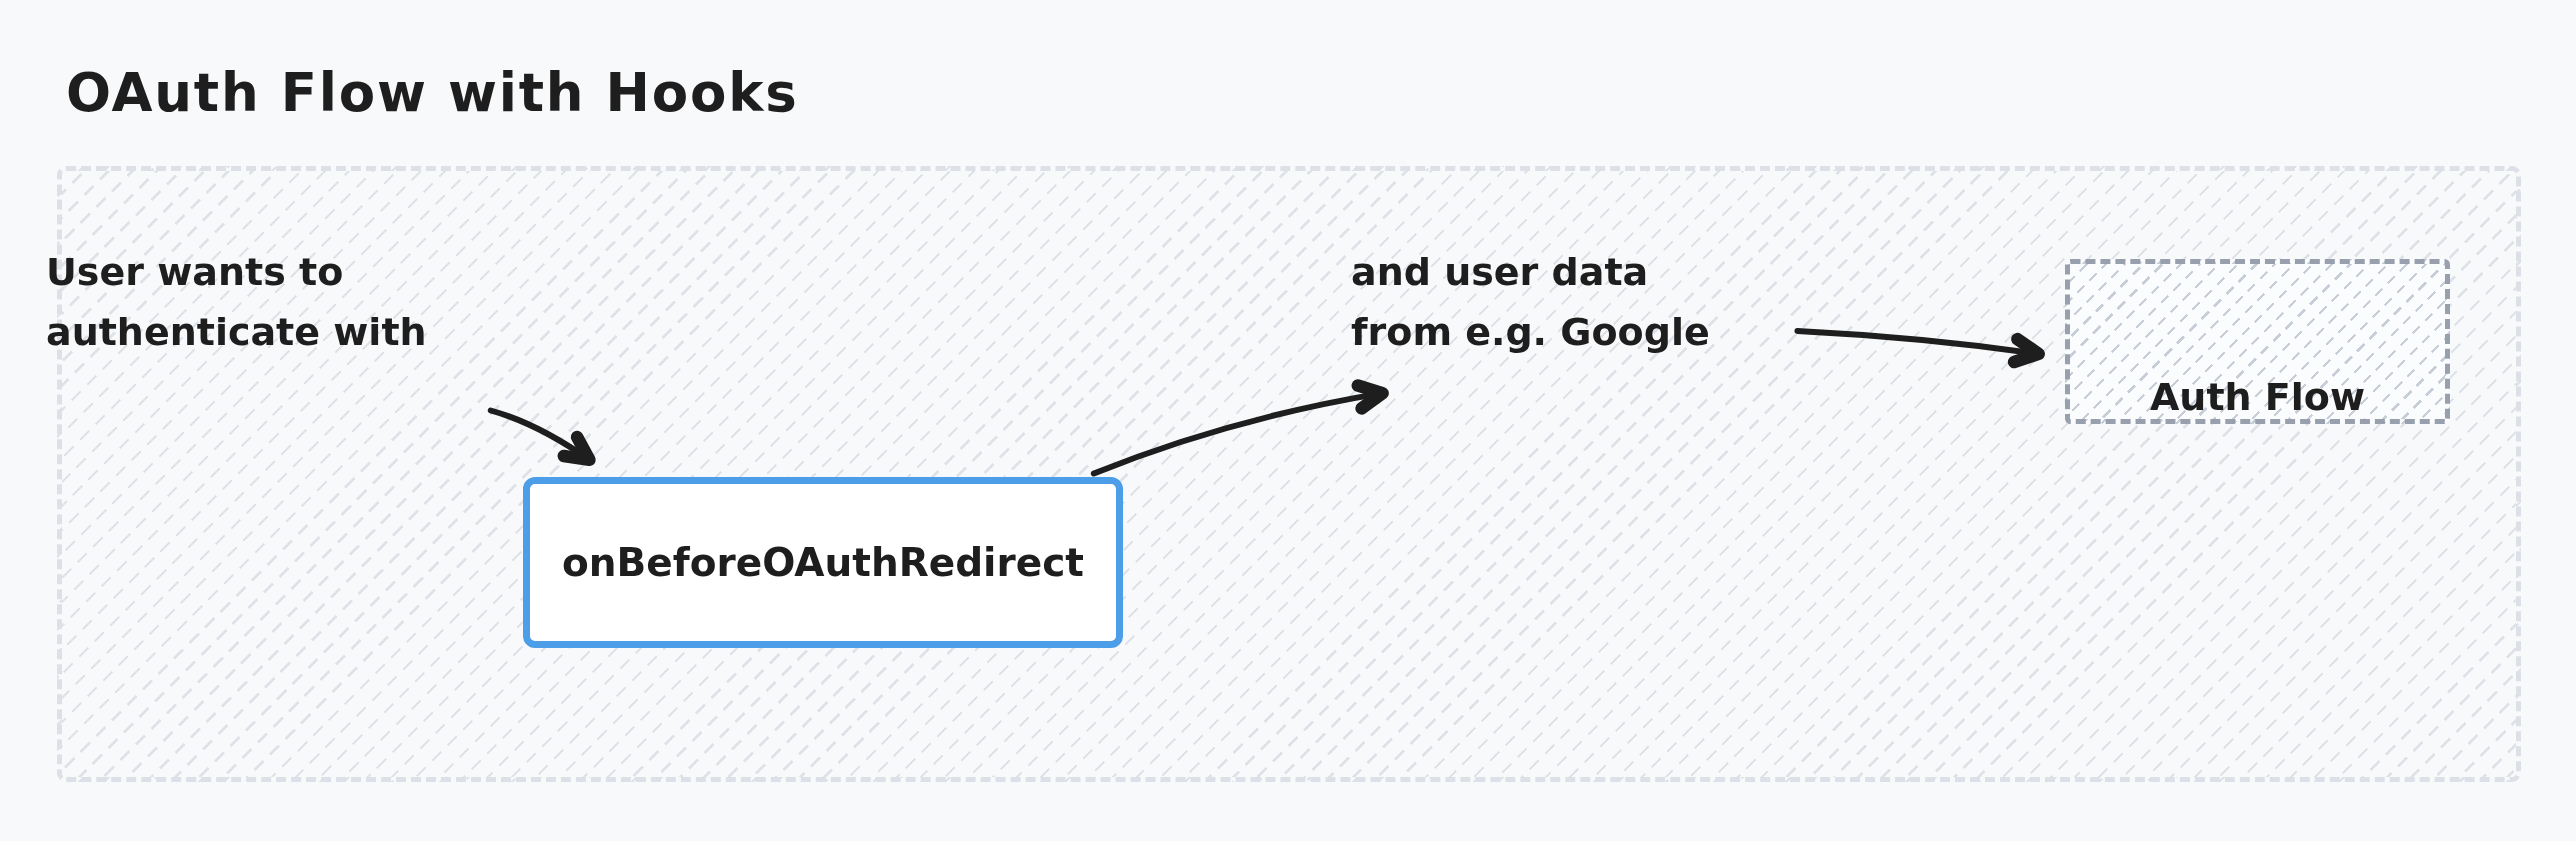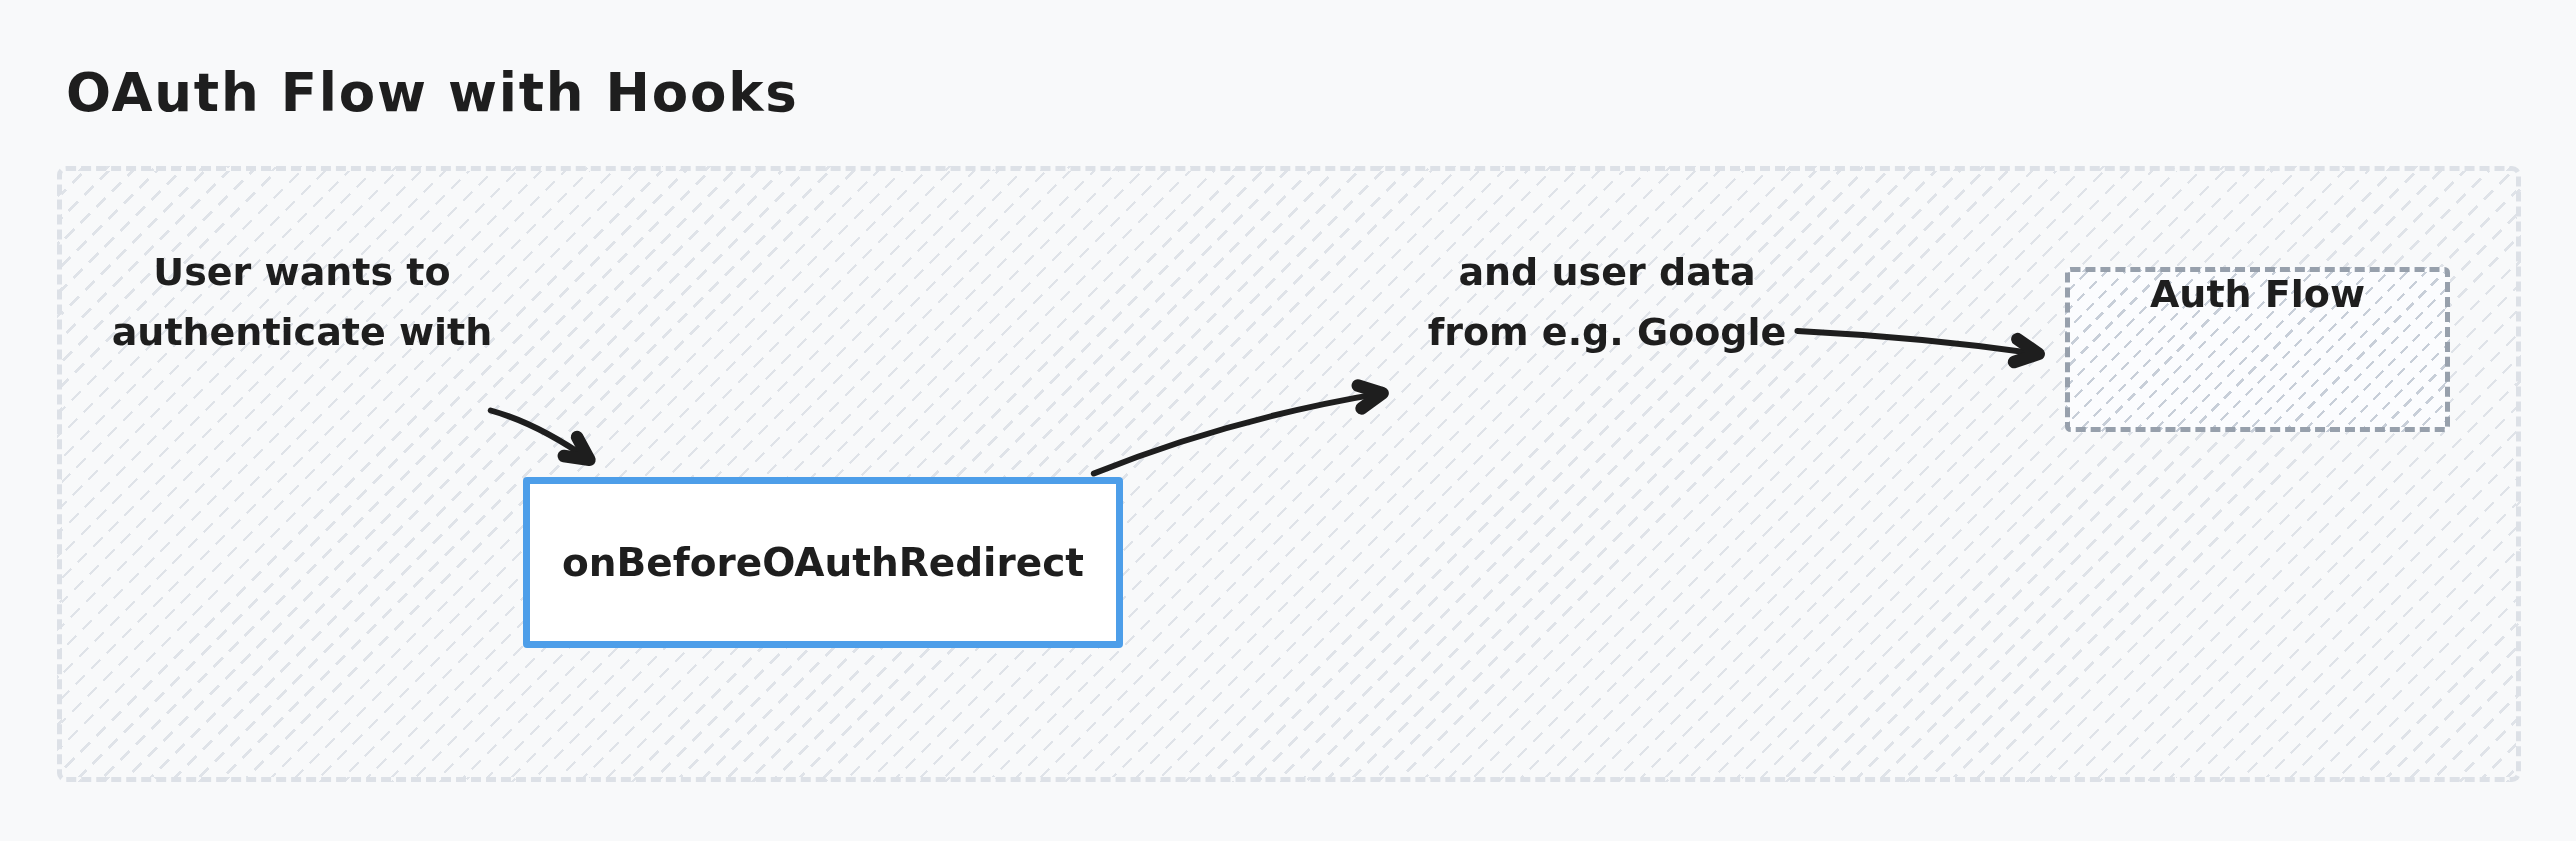--- a/index.html
+++ b/index.html
@@ -25,38 +25,38 @@
   .container{
     position:absolute;left:57px;top:166px;width:2464px;height:616px;
     box-sizing:border-box;border:5.5px dashed var(--container-border);
     border-radius:9.1px;
     background-color:var(--page-background);
     background-image:
       repeating-linear-gradient(45deg, var(--page-background) 0 9.1px, transparent 9.1px 22px),
       repeating-linear-gradient(135deg, transparent 0 14.6px, rgba(166,175,190,0.30) 14.6px 17px);
   }
   .note{
-    position:absolute;width:512px;text-align:center;
+    position:absolute;width:512px;
     font-size:38px;font-weight:bold;line-height:60px;
     color:var(--text);
   }
   .note-user{left:46px;top:242px;}
   .note-token{left:1351px;top:242px;}
   .hook-box{
     position:absolute;left:523px;top:477px;width:600px;height:171px;
     box-sizing:border-box;background:#ffffff;
-    border:7.3px solid var(--hook-box-border);border-radius:4px;
+    border:7.3px solid var(--hook-box-border);border-radius:12px;
     display:flex;align-items:center;justify-content:center;
     font-size:39px;font-weight:bold;white-space:nowrap;
   }
   .authflow-box{
-    position:absolute;left:2065px;top:267px;width:385px;height:165px;
+    position:absolute;left:2065px;top:259px;width:385px;height:165px;
     box-sizing:border-box;
     border:5.5px dashed var(--auth-flow-border);border-radius:5.5px;
-    display:flex;align-items:flex-start;justify-content:center;
+    display:flex;align-items:flex-end;justify-content:center;
     font-size:38px;font-weight:bold;white-space:nowrap;
     background-color:#fbfcfe;
     background-image:
       repeating-linear-gradient(45deg, #fbfcfe 0 7.3px, transparent 7.3px 17.4px),
       repeating-linear-gradient(135deg, transparent 0 11px, rgba(148,160,178,0.5) 11px 13.3px);
   }
   .arrows{
     position:absolute;left:0;top:0;width:2576px;height:842px;
     pointer-events:none;
   }

